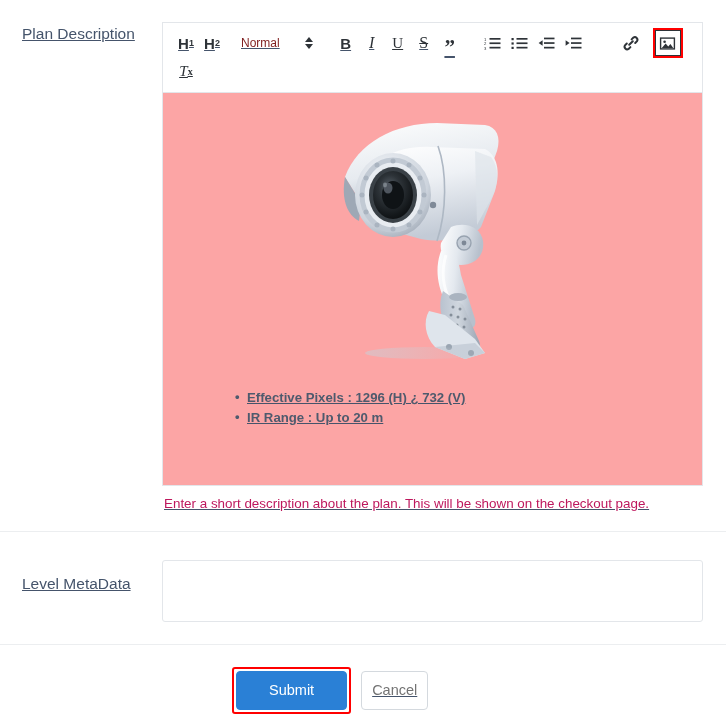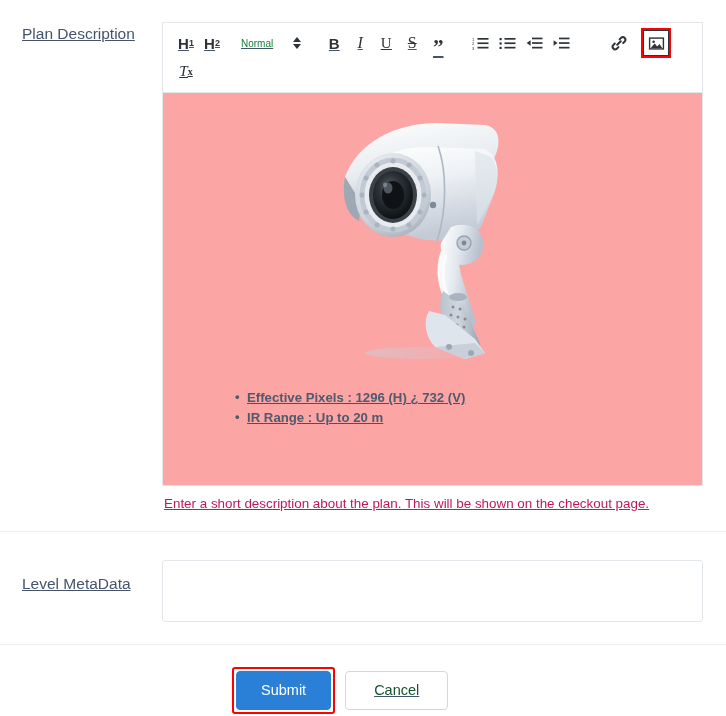--- a/index.html
+++ b/index.html
@@ -68,23 +68,23 @@
   .tb-tx sub { font-style: normal; font-weight: 700; font-size: 10px; text-decoration: none; }
 
   .format-select {
     display: inline-flex;
     align-items: center;
     margin: 0 6px 0 14px;
     cursor: pointer;
   }
   .format-select .fs-label {
     font-family: "Liberation Sans", sans-serif;
-    font-size: 10px;
-    color: #15803d;
-    margin-right: 20px;
+    font-size: 12px;
+    color: #7f1d1d;
+    margin-right: 25px;
   }
   .fs-arrows {
     display: inline-flex;
     flex-direction: column;
     align-items: center;
     line-height: 0;
   }
   .fs-arrows i {
     display: block;
     width: 0; height: 0;
@@ -178,33 +178,33 @@
     font-family: "Liberation Sans", sans-serif;
     font-size: 14.5px;
     border-radius: 4px;
     cursor: pointer;
     line-height: 1;
   }
   .btn-submit {
     background: #2a80d6;
     border: 1px solid #2a80d6;
     color: #ffffff;
-    padding: 11px 24px;
+    padding: 11px 32px;
   }
   .submit-hl {
     border: 2px solid #ff0000;
     padding: 2px;
     border-radius: 3px;
     display: inline-block;
   }
   .btn-cancel {
     background: #ffffff;
     border: 1px solid #d4d9de;
-    color: #14532d;
-    padding: 11px 28px;
+    color: #737373;
+    padding: 11px 10px;
     margin-left: 10px;
   }
 </style>
 </head>
 <body>
 
 <div class="page">
 
   <div class="form-row row-desc">
 

